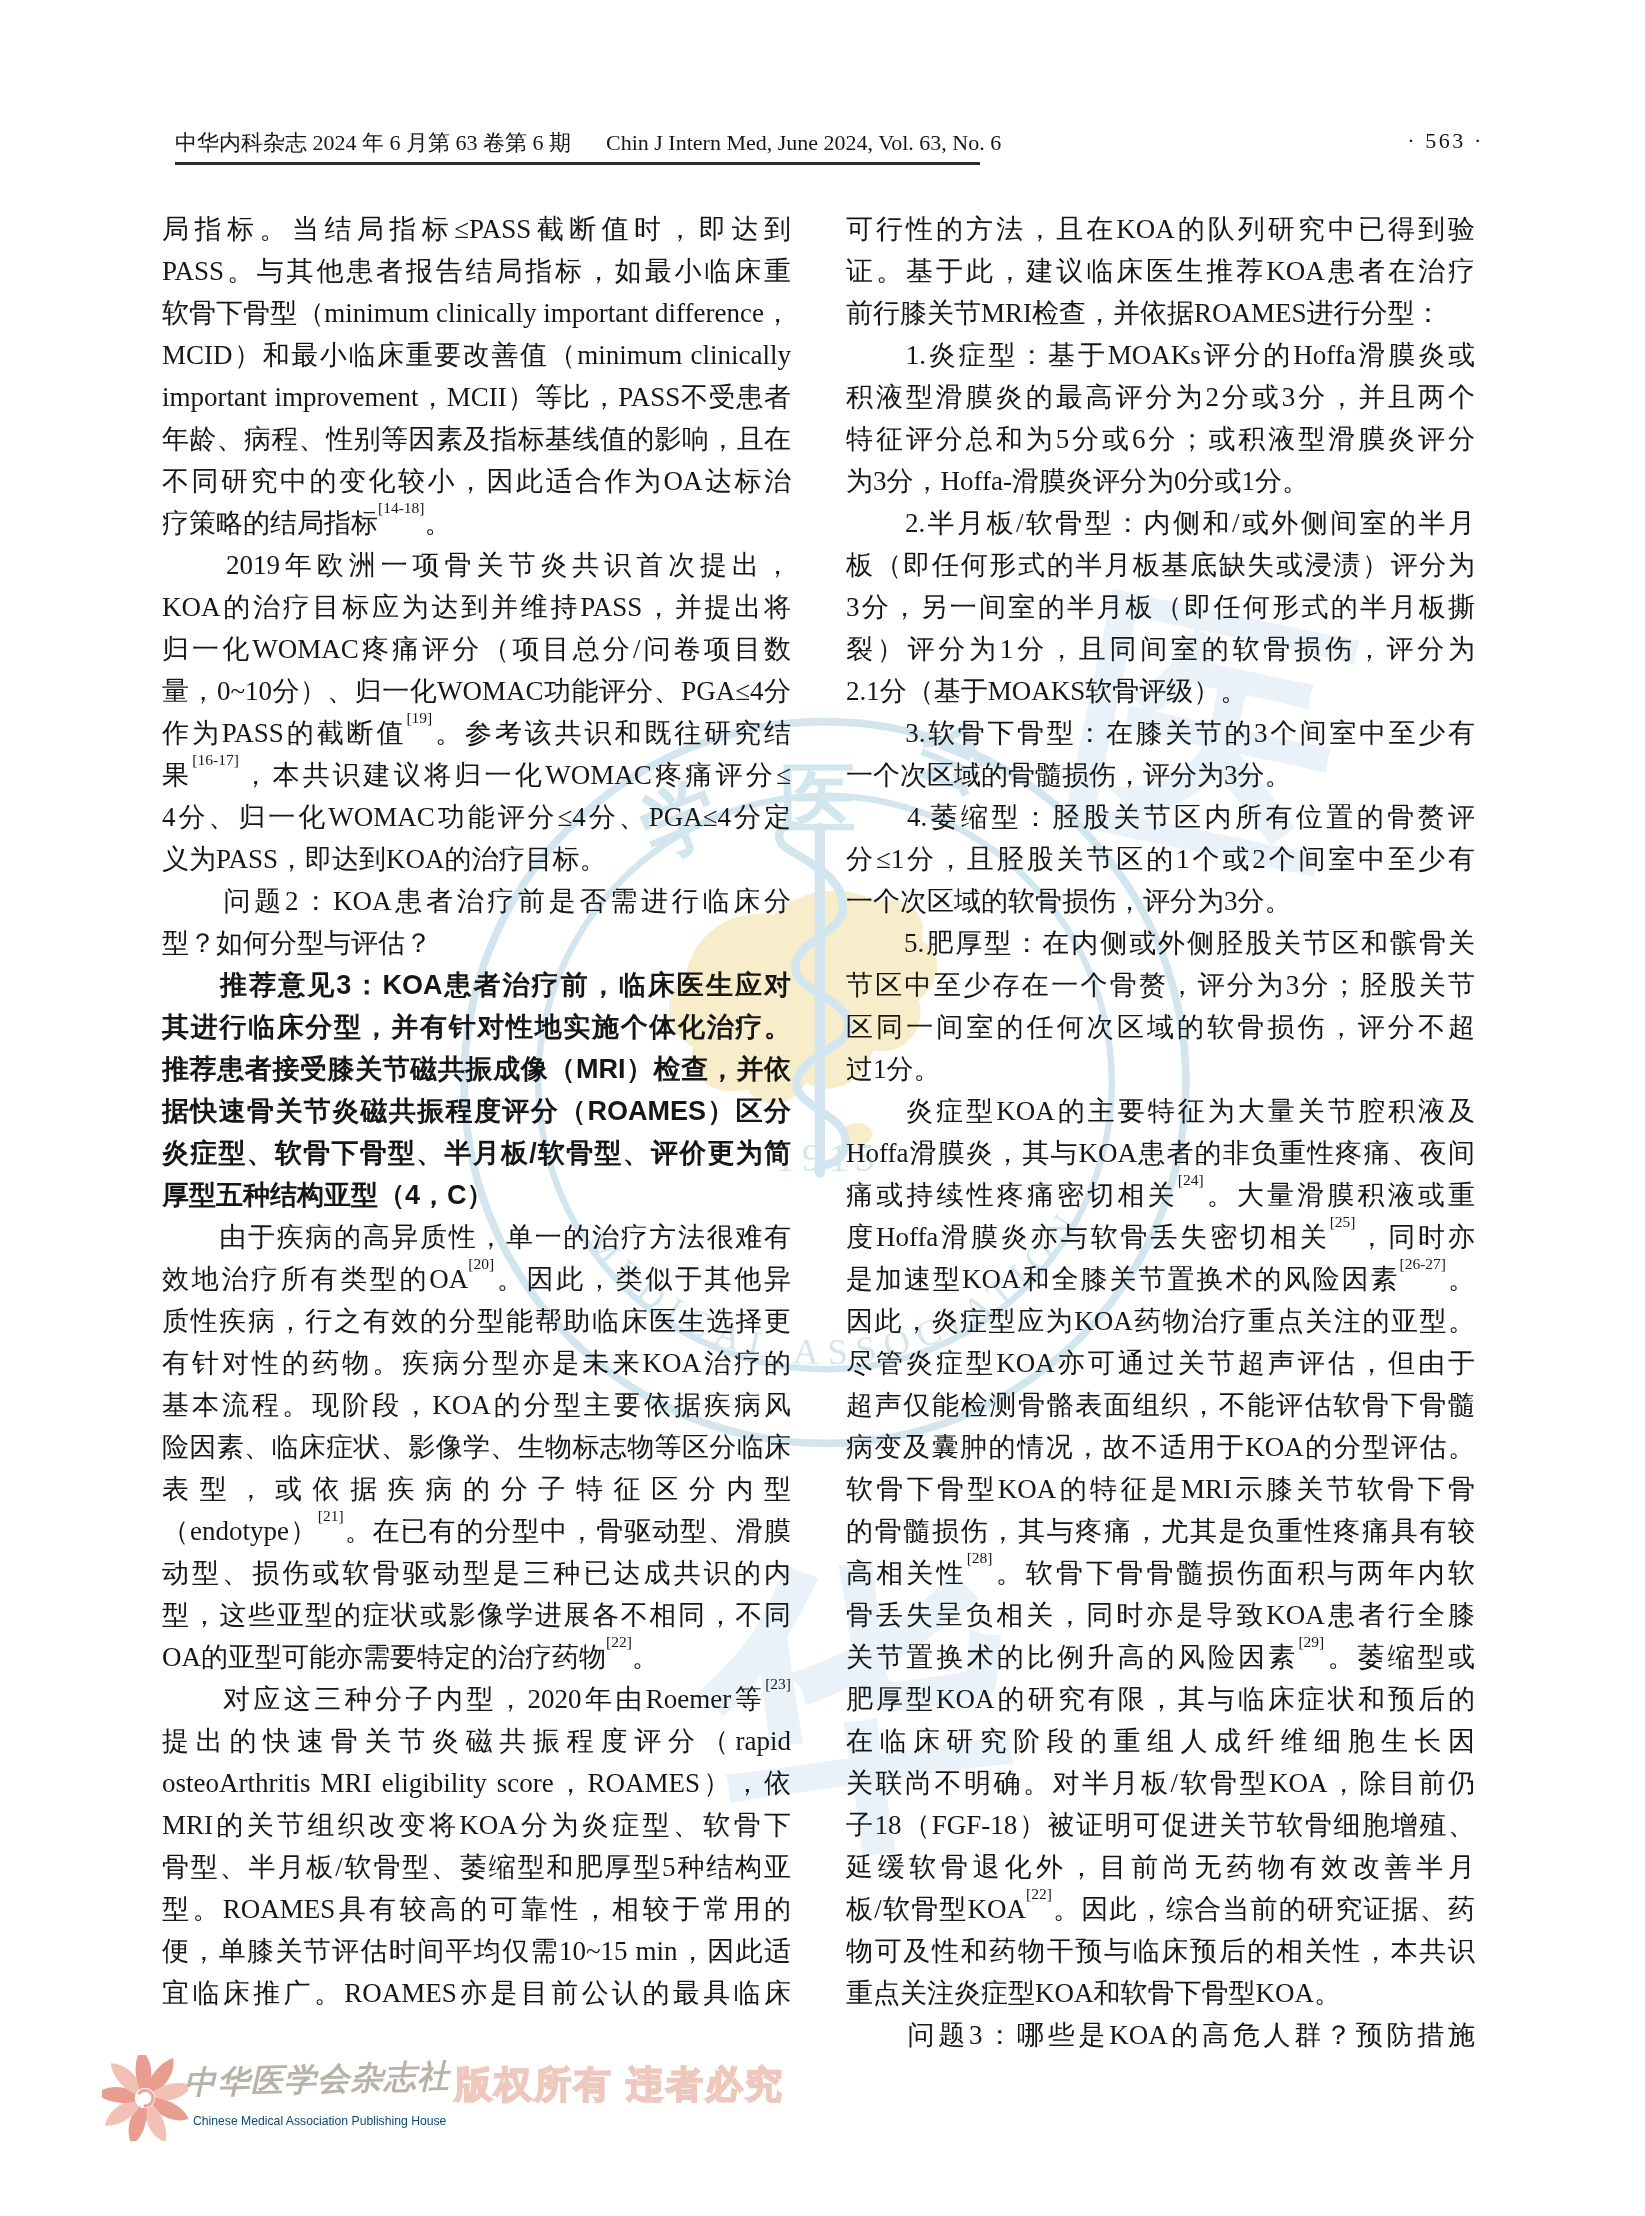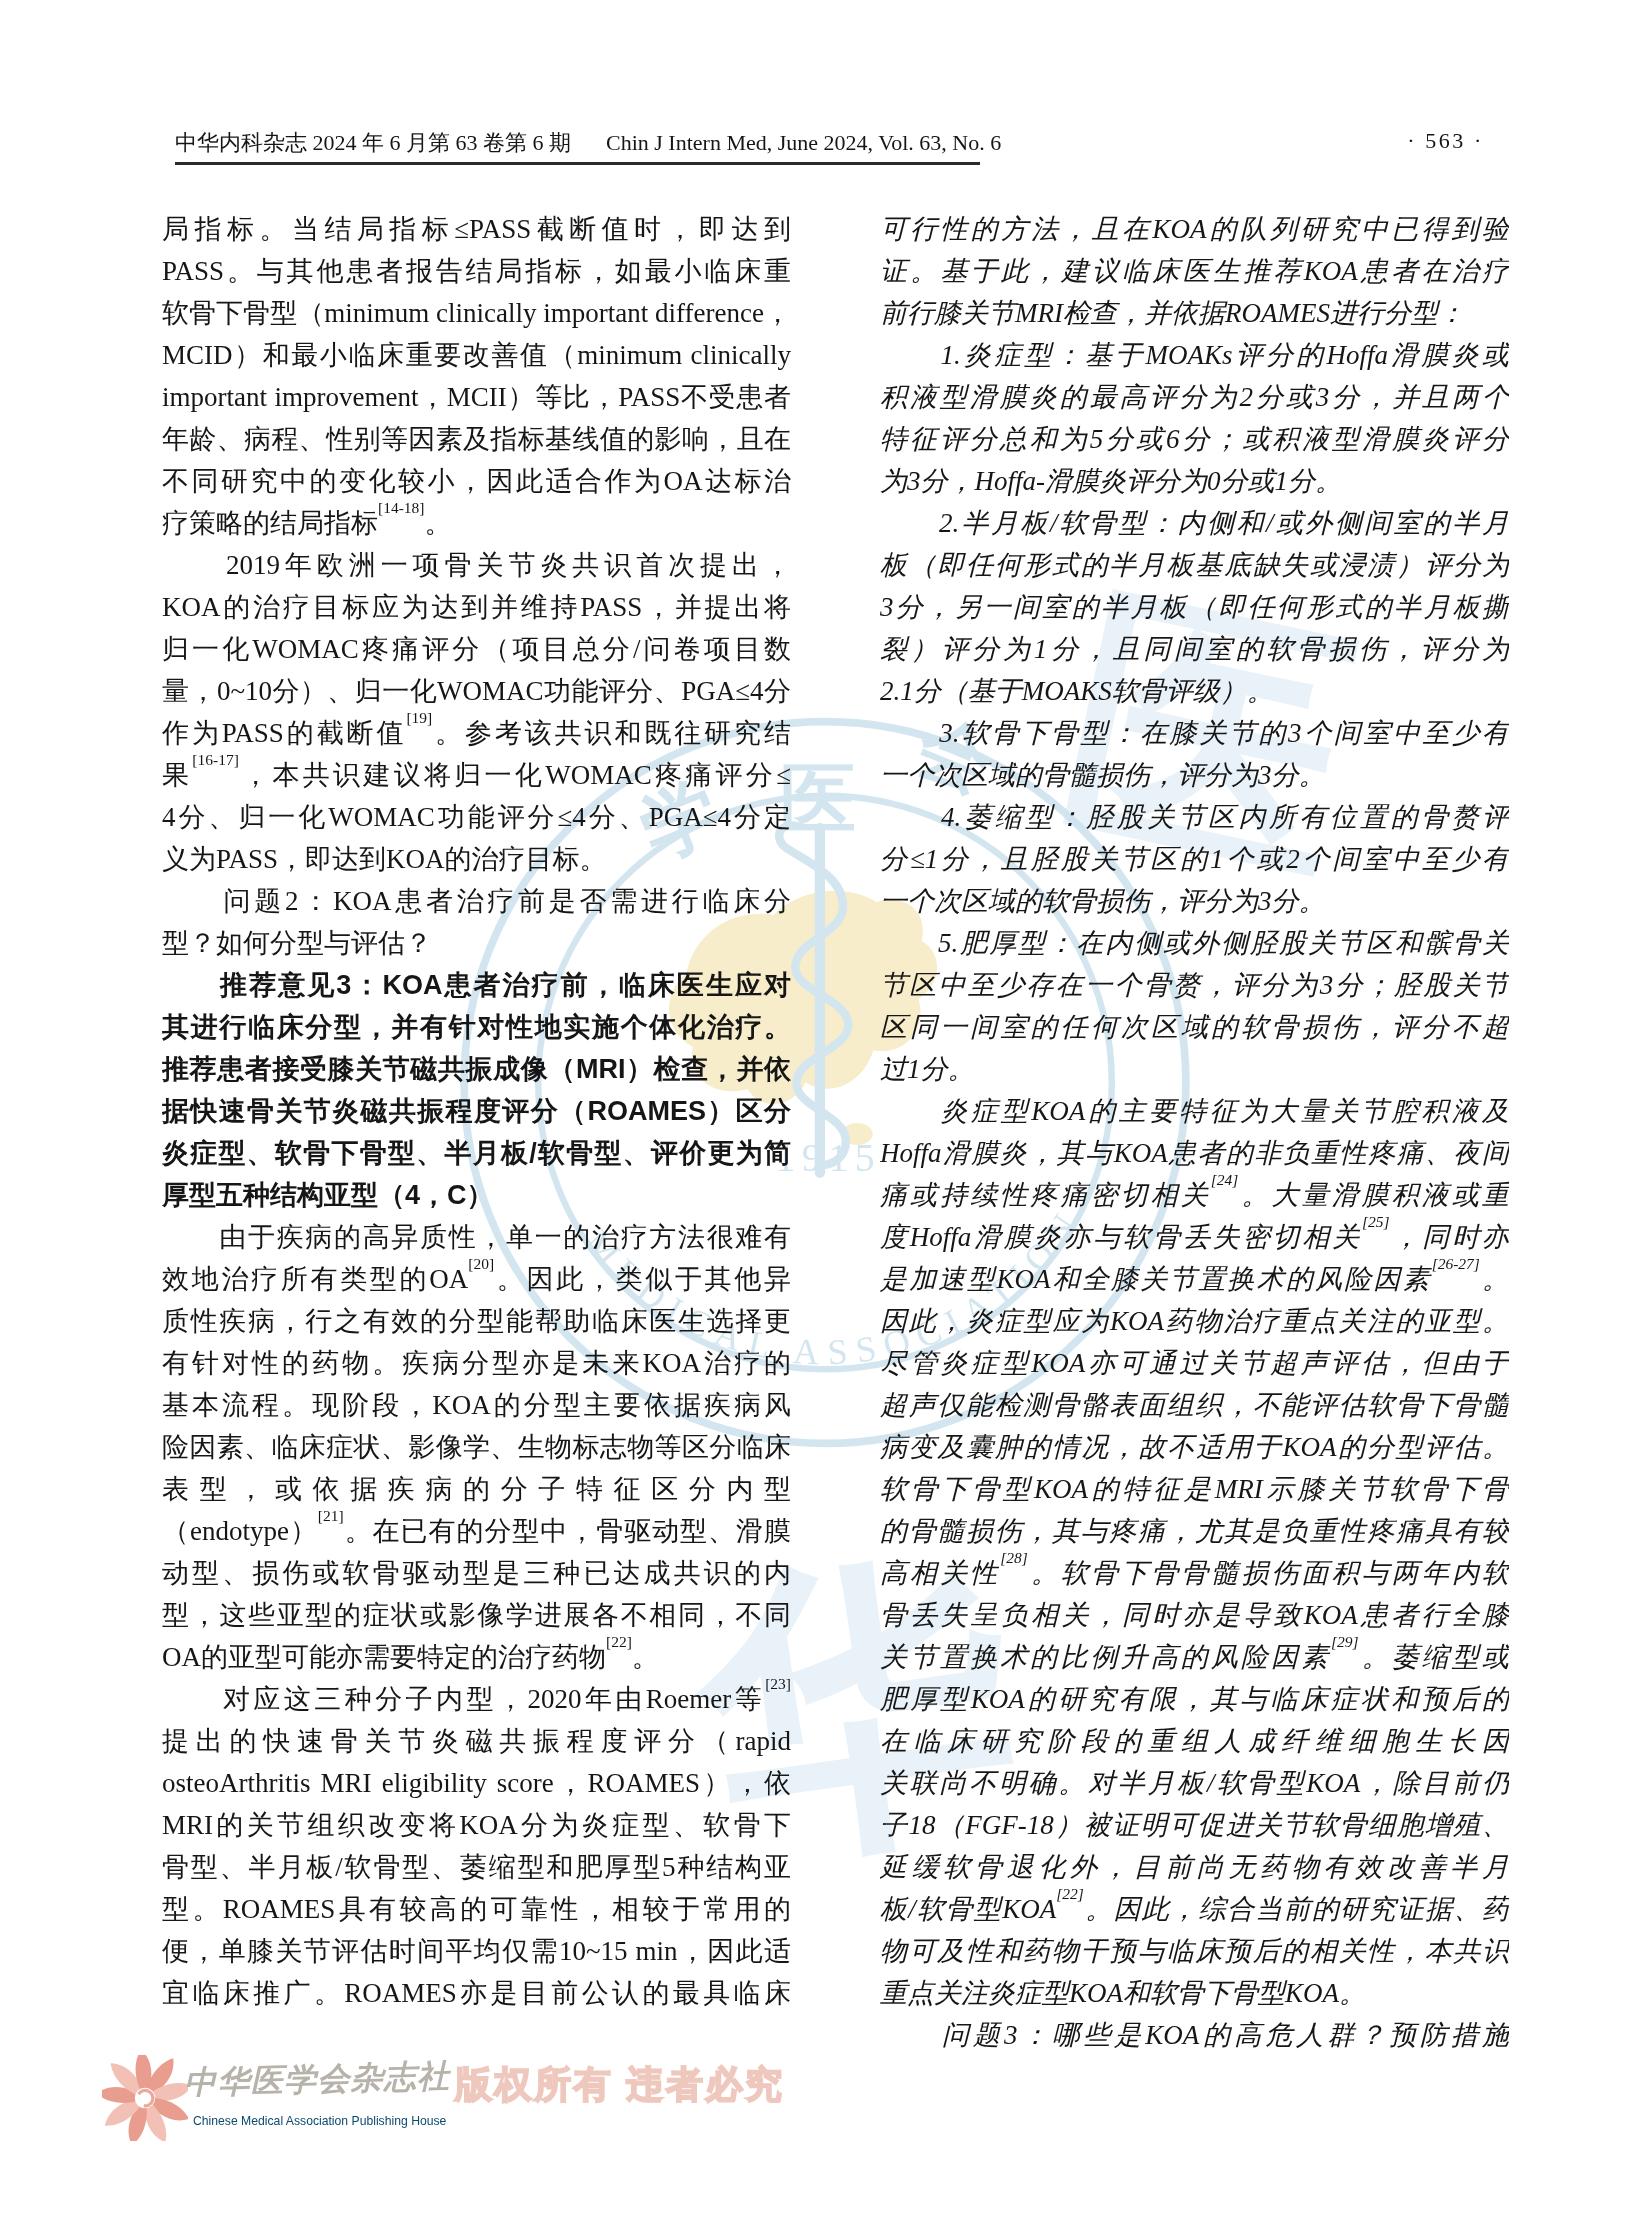--- a/index.html
+++ b/index.html
@@ -6,21 +6,21 @@
   #page{position:relative;width:1645px;height:2216px;background:#ffffff;overflow:hidden;
         font-family:"Liberation Serif","DejaVu Serif",serif;color:#161616;}
   
   #header{position:absolute;left:175px;top:128px;width:1309px;font-size:22px;white-space:nowrap;z-index:3;}
   #header .en{margin-left:35px;}
   #pageno{position:absolute;right:161px;top:128px;font-size:22px;z-index:3;letter-spacing:2.6px;}
   #rule{position:absolute;left:175px;top:162px;width:805px;height:2.6px;background:#2b2b2b;z-index:3;}
   
   .col{position:absolute;top:208px;width:629px;z-index:2;}
   #col-left{left:162px;}
-  #col-right{left:880px;font-style:italic;}
+  #col-right{left:846px;}
   .line{height:42px;line-height:42px;font-size:27px;text-align:justify;text-align-last:justify;
         word-break:break-all;overflow:hidden;}
   .line.end{text-align-last:left;}
   .line.b{font-family:"Liberation Sans","DejaVu Sans",sans-serif;font-weight:700;}
   .line sup{font-size:15.5px;position:relative;top:-9px;line-height:0;}
   
   #emblem{position:absolute;left:361px;top:670px;width:928px;height:941px;z-index:0;}
   .cursive-wm{position:absolute;z-index:0;color:rgba(205,226,240,0.45);
         font-family:"Liberation Serif","DejaVu Serif",serif;font-weight:700;}
   #cursive-1{left:1070px;top:554px;font-size:277px;transform:rotate(12deg);}

